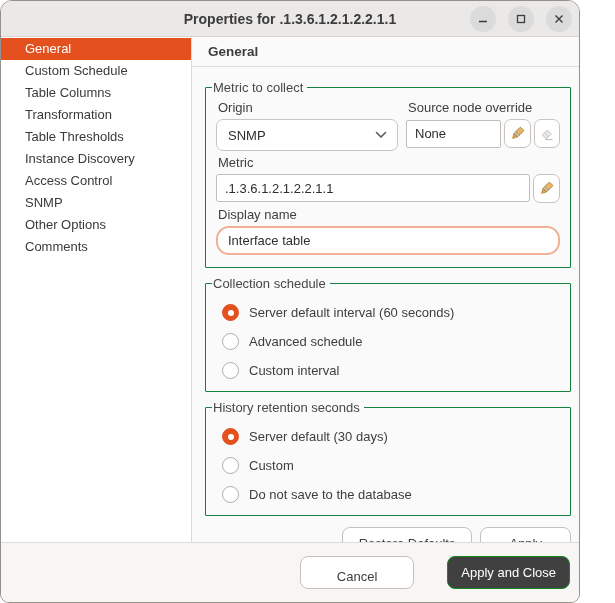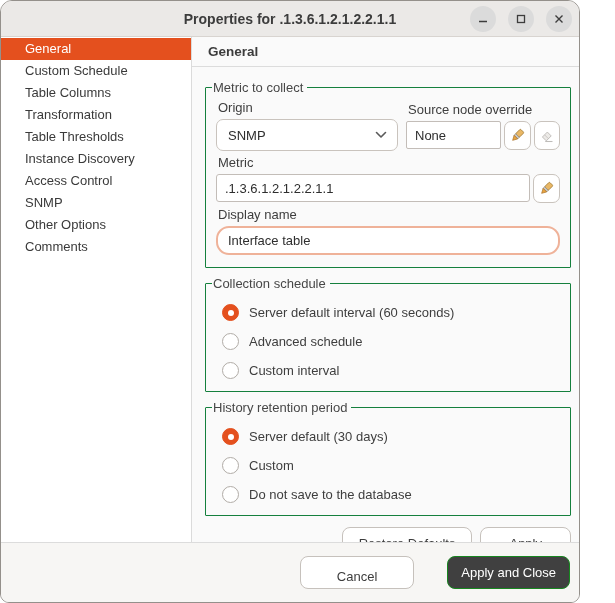--- a/index.html
+++ b/index.html
@@ -58,21 +58,21 @@
   
   fieldset {
     border: 1px solid #15803d;
     border-radius: 1px;
     margin-top: 8px;
     padding: 1px 10px 12px 10px;
     background: transparent;
   }
   legend { font-size: 13px; color: #474747; padding: 0 4px 0 1px; margin-left: -4px; }
   .field-label { display: block; font-size: 13px; color: #3e3e3e; margin: 4px 0 4px 2px; }
-  .row-split { display: flex; gap: 8px; align-items: center; }
+  .row-split { display: flex; gap: 8px; align-items: flex-start; }
   .origin-col { flex: 1; min-width: 0; }
   .override-col { flex: 0 0 154px; width: 154px; }
   .combo {
     height: 32px;
     background: #ffffff;
     border: 1px solid #c9c3bd;
     border-radius: 7px;
     display: flex; align-items: center; justify-content: space-between;
     padding: 0 10px 0 11px;
     font-size: 13px; color: #2e2e2e;
@@ -269,21 +269,21 @@
             <span class="radio"></span>
             <span>Advanced schedule</span>
           </div>
           <div class="radio-row">
             <span class="radio"></span>
             <span>Custom interval</span>
           </div>
         </fieldset>
 
         <fieldset>
-          <legend>History retention period</legend>
+          <legend>History retention seconds</legend>
           <div class="radio-row">
             <span class="radio on"></span>
             <span>Server default (30 days)</span>
           </div>
           <div class="radio-row">
             <span class="radio"></span>
             <span>Custom</span>
           </div>
           <div class="radio-row">
             <span class="radio"></span>

